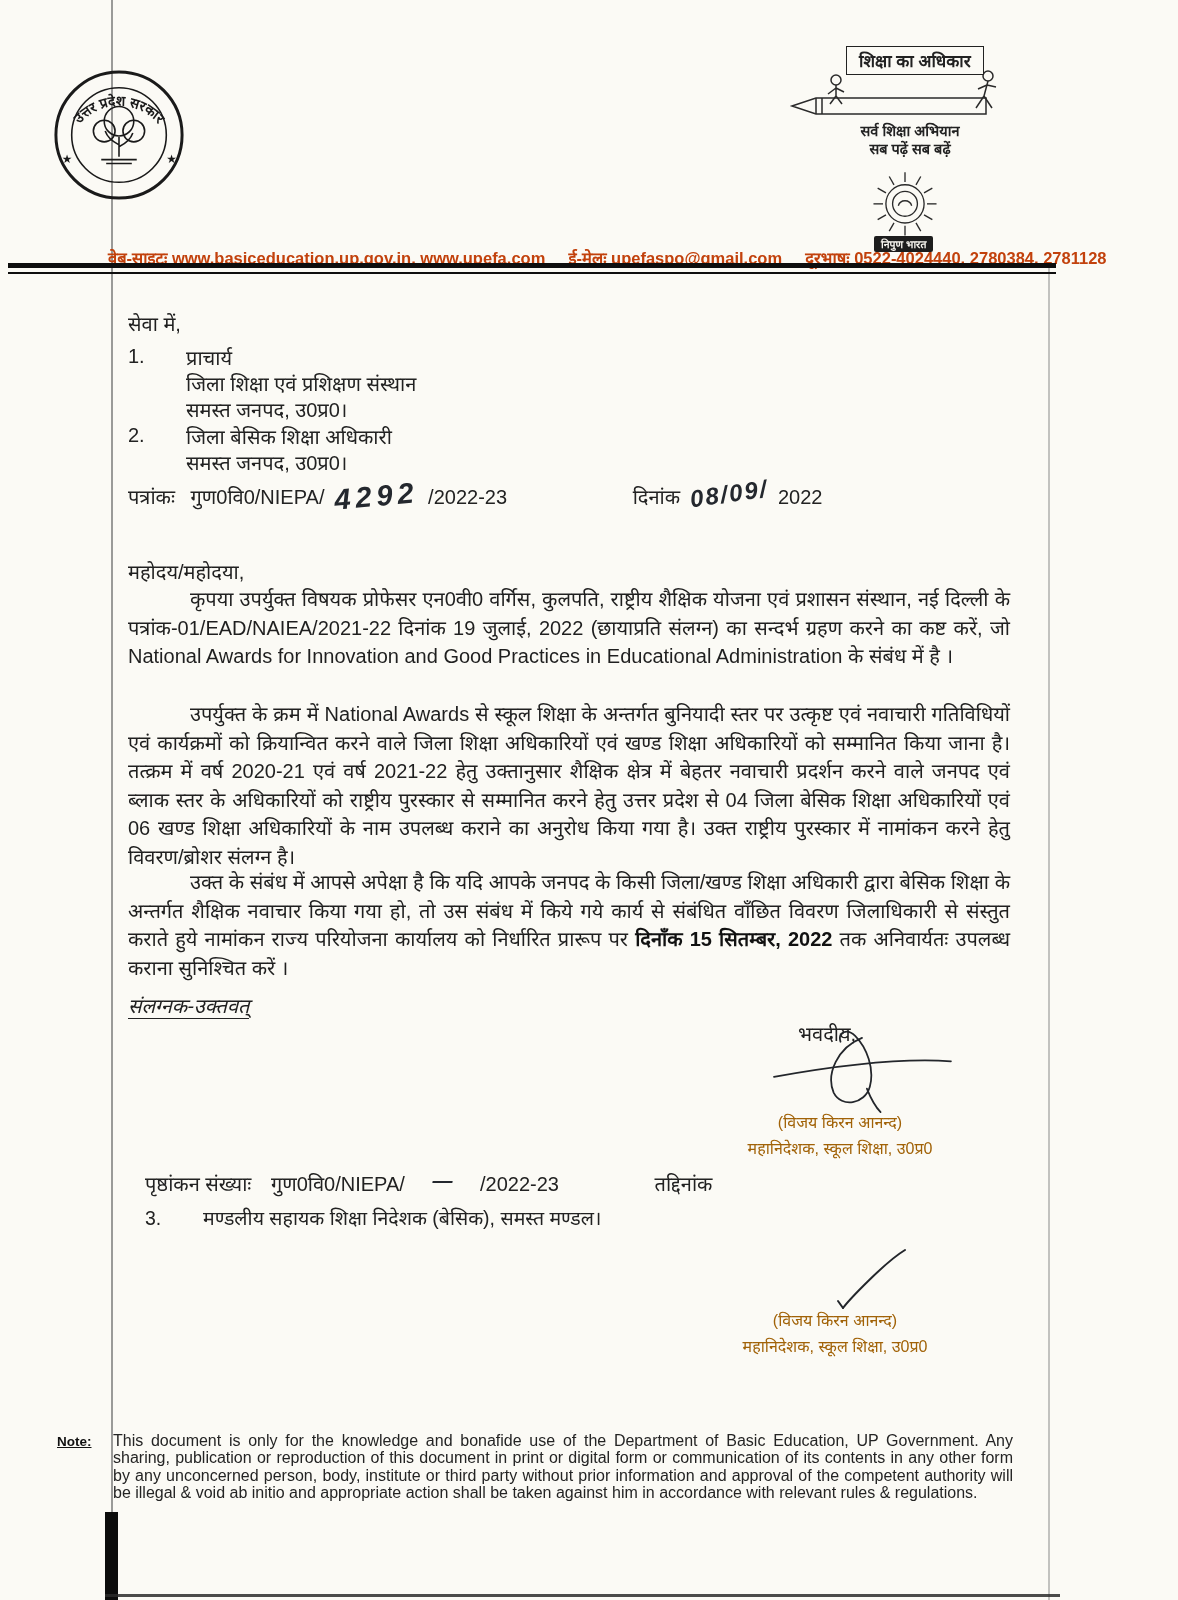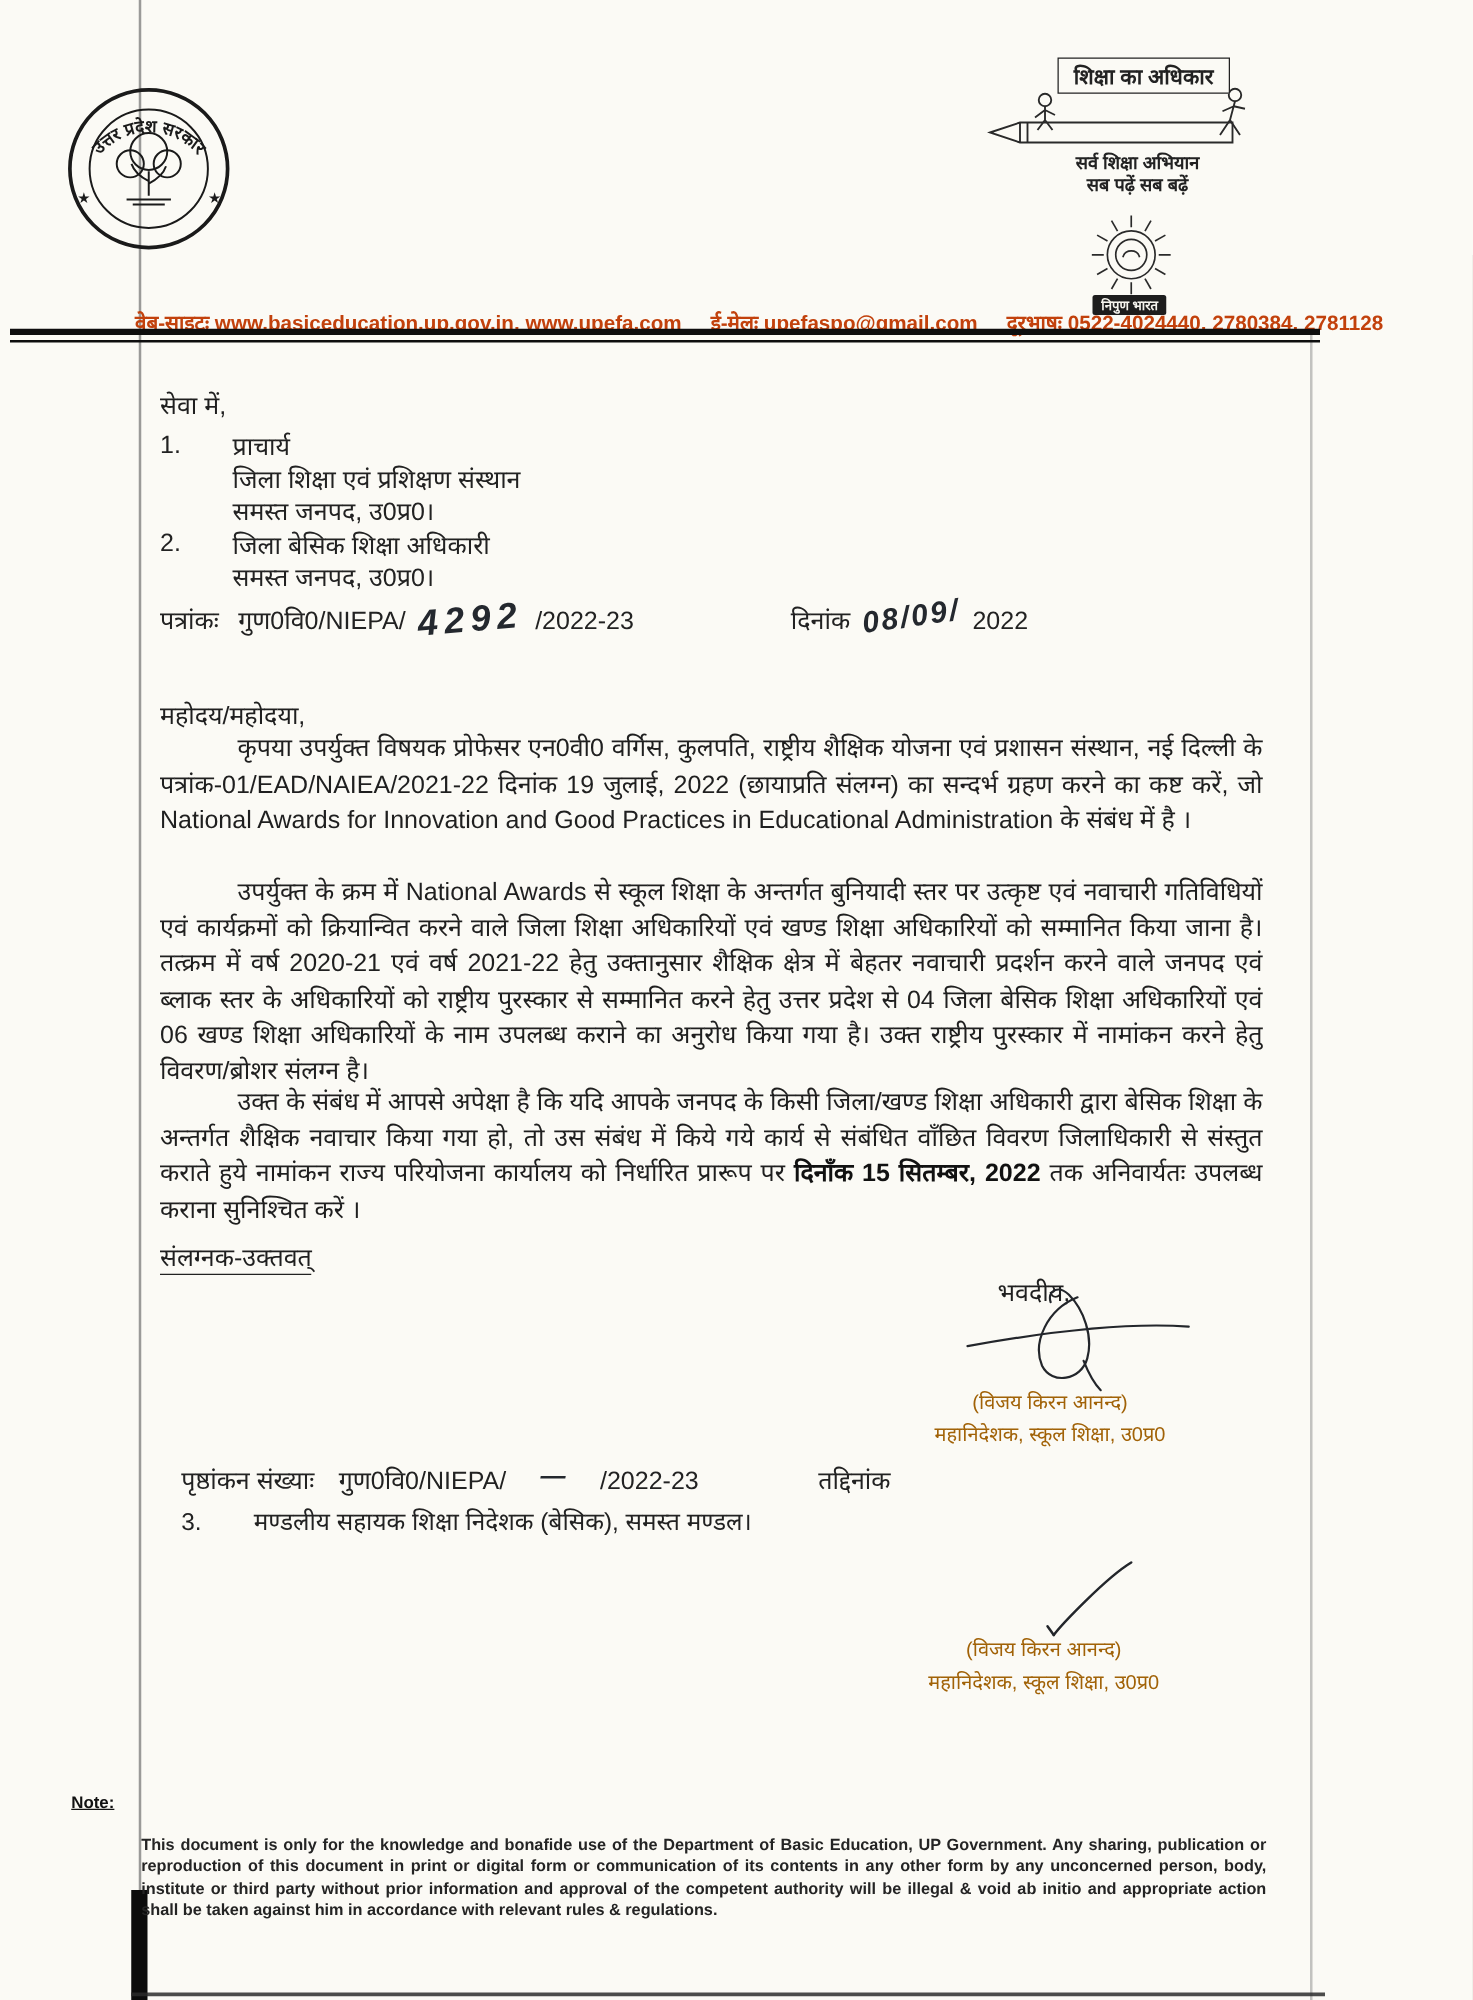--- a/index.html
+++ b/index.html
@@ -48,35 +48,35 @@
   .date-num{font-size:24px;letter-spacing:2px;display:inline-block;transform:rotate(-8deg) translateY(-2px);margin:0 4px;}
   .subjline{left:128px;top:514px;width:920px;font-size:20px;}
   .subj-text{font-weight:700;color:#111;border-bottom:2px solid #111;padding-bottom:1px;margin-left:8px;}
   .greeting{left:128px;top:558px;}
   .para{left:128px;width:882px;text-align:justify;text-indent:62px;font-size:20px;line-height:28.6px;color:#1f1f1f;}
   .p1{top:585px;}
   .p2{top:700px;}
   .p3{top:868px;}
   .bold-inline{font-weight:700;color:#111;}
   .enclosure{left:128px;top:992px;}
-  .enclosure span{border-bottom:1.6px solid #222;padding-bottom:1px;}
+  .enclosure span{border-bottom:1.6px solid #222;padding-bottom:1px;font-style:italic;}
   .closing{left:798px;top:1020px;}
   .sig1{left:768px;top:1030px;}
   .sig-name-block{width:270px;text-align:center;line-height:26px;font-size:16px;color:#a16207;}
   .snb1{left:705px;top:1110px;}
   .endors{left:145px;top:1170px;width:920px;white-space:nowrap;font-size:20px;}
   .endors .dash{display:inline-block;width:64px;text-align:center;transform:translateY(-4px);}
   .cc-list{left:145px;top:1205px;font-size:19.5px;line-height:26.3px;}
   .ccnum{display:inline-block;width:58px;}
   .sig2{left:835px;top:1246px;}
   .snb2{left:700px;top:1308px;}
   
   .note-wrap{left:55px;top:1432px;width:965px;}
   .note-label{position:absolute;left:2px;top:2px;font-size:13.5px;font-weight:700;text-decoration:underline;color:#111;}
-  .note-text{margin-left:58px;width:900px;font-size:13px;font-weight:700;line-height:17.4px;text-align:justify;color:#242424;margin-top:35px;}
+  .note-text{margin-left:58px;width:900px;font-size:16px;font-weight:400;line-height:17.4px;text-align:justify;color:#242424;}
 </style>
 </head>
 <body>
 
 <div class="page">
 
   <div class="scan-vline-left"></div>
   <div class="scan-vline-right"></div>
   <div class="scan-bar-bl"></div>
   <div class="scan-hline-bottom"></div>

